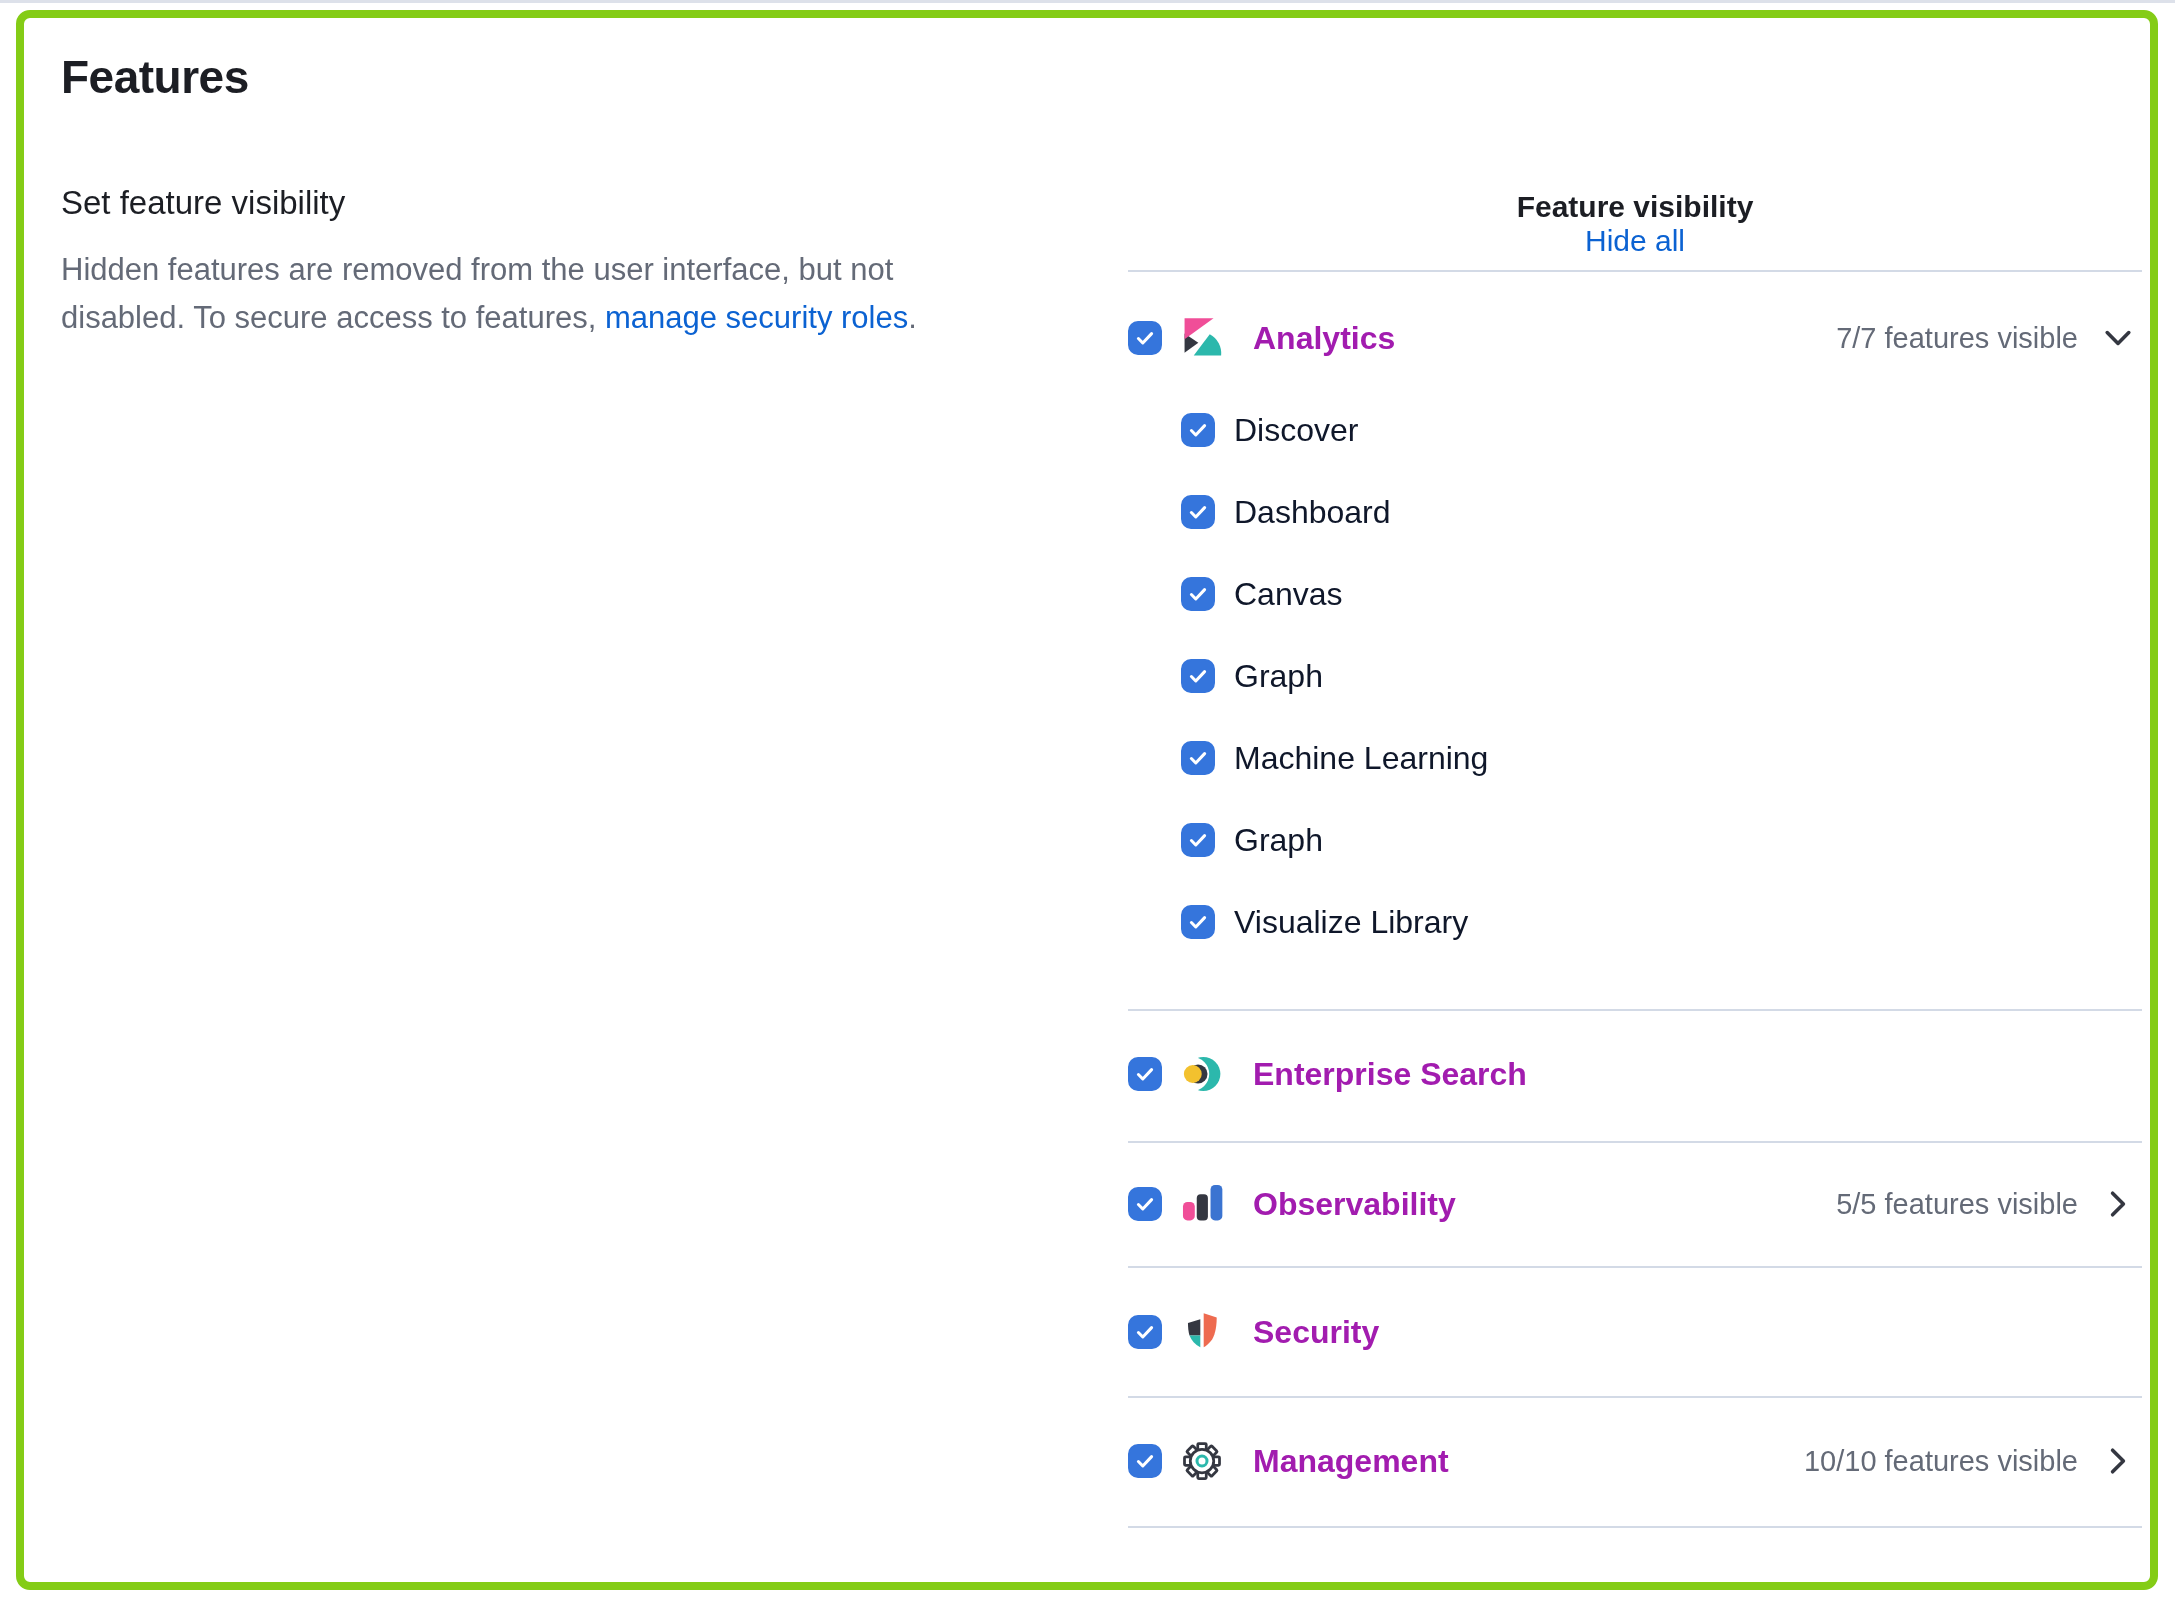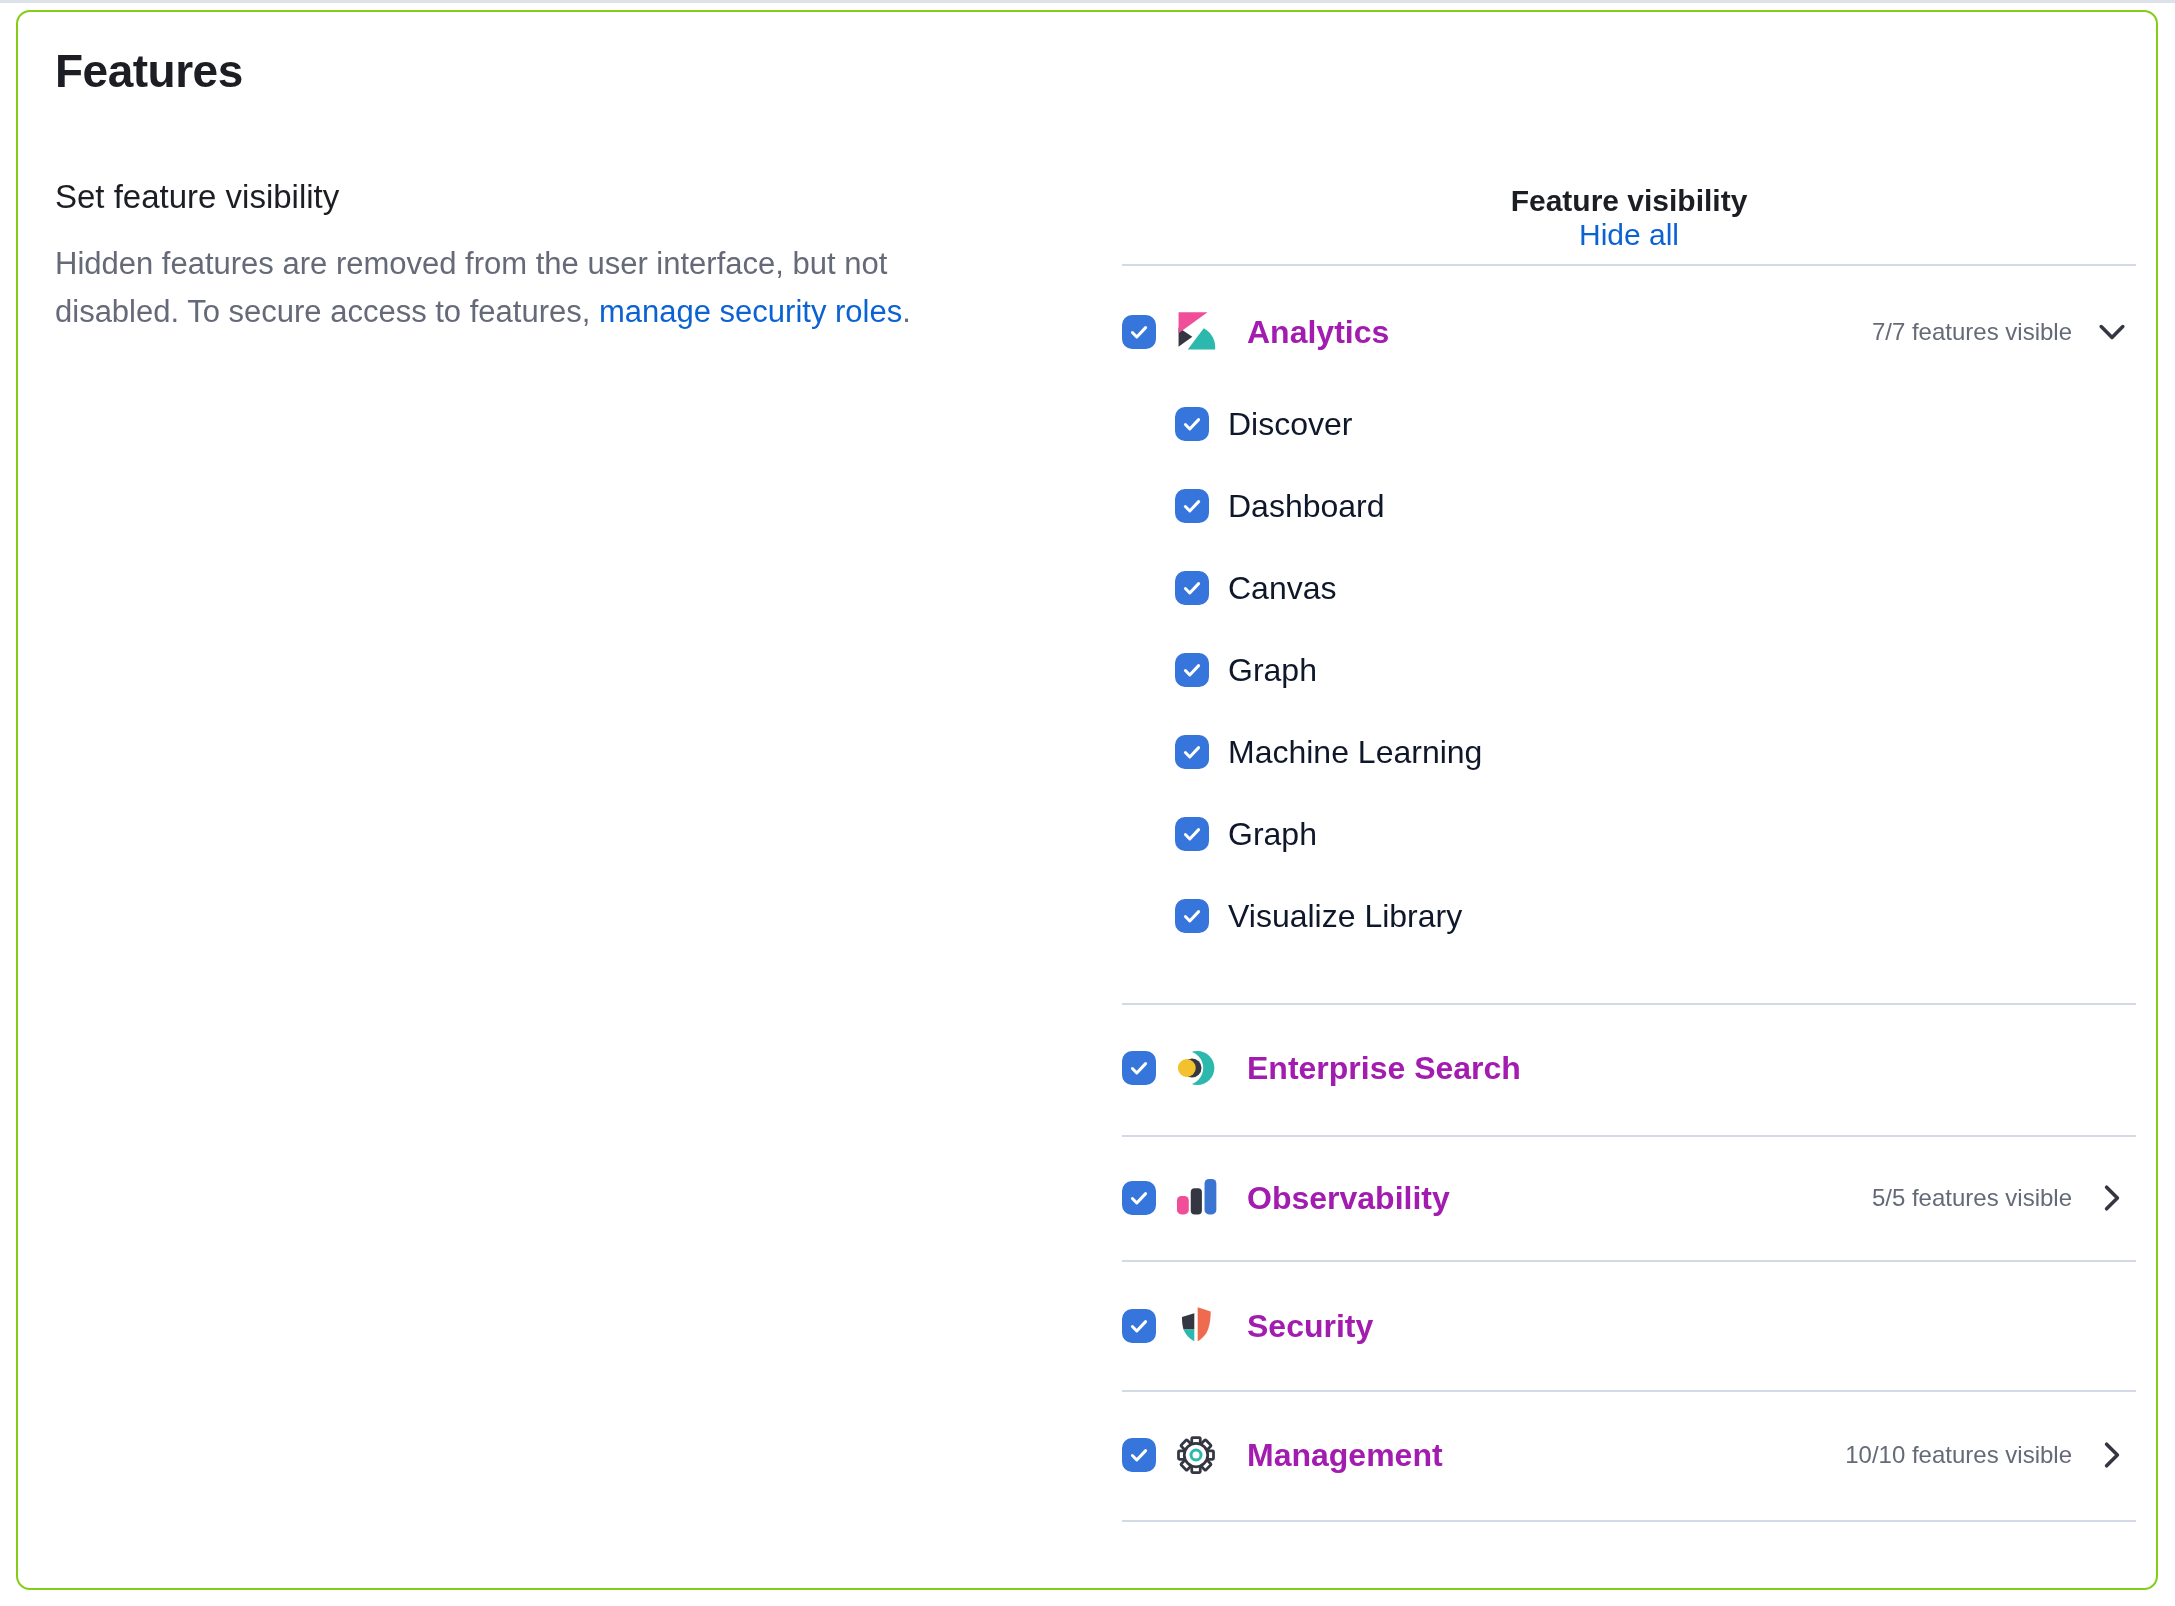--- a/index.html
+++ b/index.html
@@ -4,21 +4,21 @@
 <style>
   html,body{margin:0;padding:0;background:#fff;}
   body{
     width:2175px;height:1606px;position:relative;overflow:hidden;
     font-family:"Liberation Sans","DejaVu Sans",sans-serif;
     color:#343741;-webkit-font-smoothing:antialiased;
   }
   .top-line{position:absolute;left:0;top:0;width:2175px;height:3px;background:#dde1ea;}
   .card{
     position:absolute;left:16px;top:10px;width:2142px;height:1580px;
-    background:#fff;border:2px solid #84cc16;border-radius:14px;box-sizing:border-box;
+    background:#fff;border:8px solid #84cc16;border-radius:14px;box-sizing:border-box;
   }
   
   .page-title{
     position:absolute;left:37px;top:32px;margin:0;
     font-size:46px;font-weight:700;color:#1c1e24;letter-spacing:-0.5px;
   }
   .section-heading{
     position:absolute;left:37px;top:166px;margin:0;
     font-size:33px;font-weight:400;color:#1c1e24;
   }
@@ -50,21 +50,21 @@
   }
   .checkbox.checked{background:#3575dc;border-color:#3575dc;}
   .checkbox svg{display:none;}
   .checkbox.checked svg{display:block;}
   .app-icon{width:42px;height:42px;flex:0 0 auto;margin-left:19px;
     display:flex;align-items:center;justify-content:center;}
   .group-label{margin-left:30px;font-size:32px;font-weight:700;color:#a21caf;}
   .sub-row .checkbox{margin-left:53px;}
   .sub-label{margin-left:19px;font-size:32px;font-weight:400;color:#0f172a;}
   .row-right{margin-left:auto;display:flex;align-items:center;padding-right:6px;}
-  .feature-count{font-size:24px;color:#646a77;font-weight:400;}
+  .feature-count{font-size:29px;color:#646a77;font-weight:400;}
   .chev{margin-left:22px;display:flex;align-items:center;cursor:pointer;}
 </style>
 </head>
 <body>
 
 <div class="top-line"></div>
 
 <div class="card">
 
   <h1 class="page-title">Features</h1>

